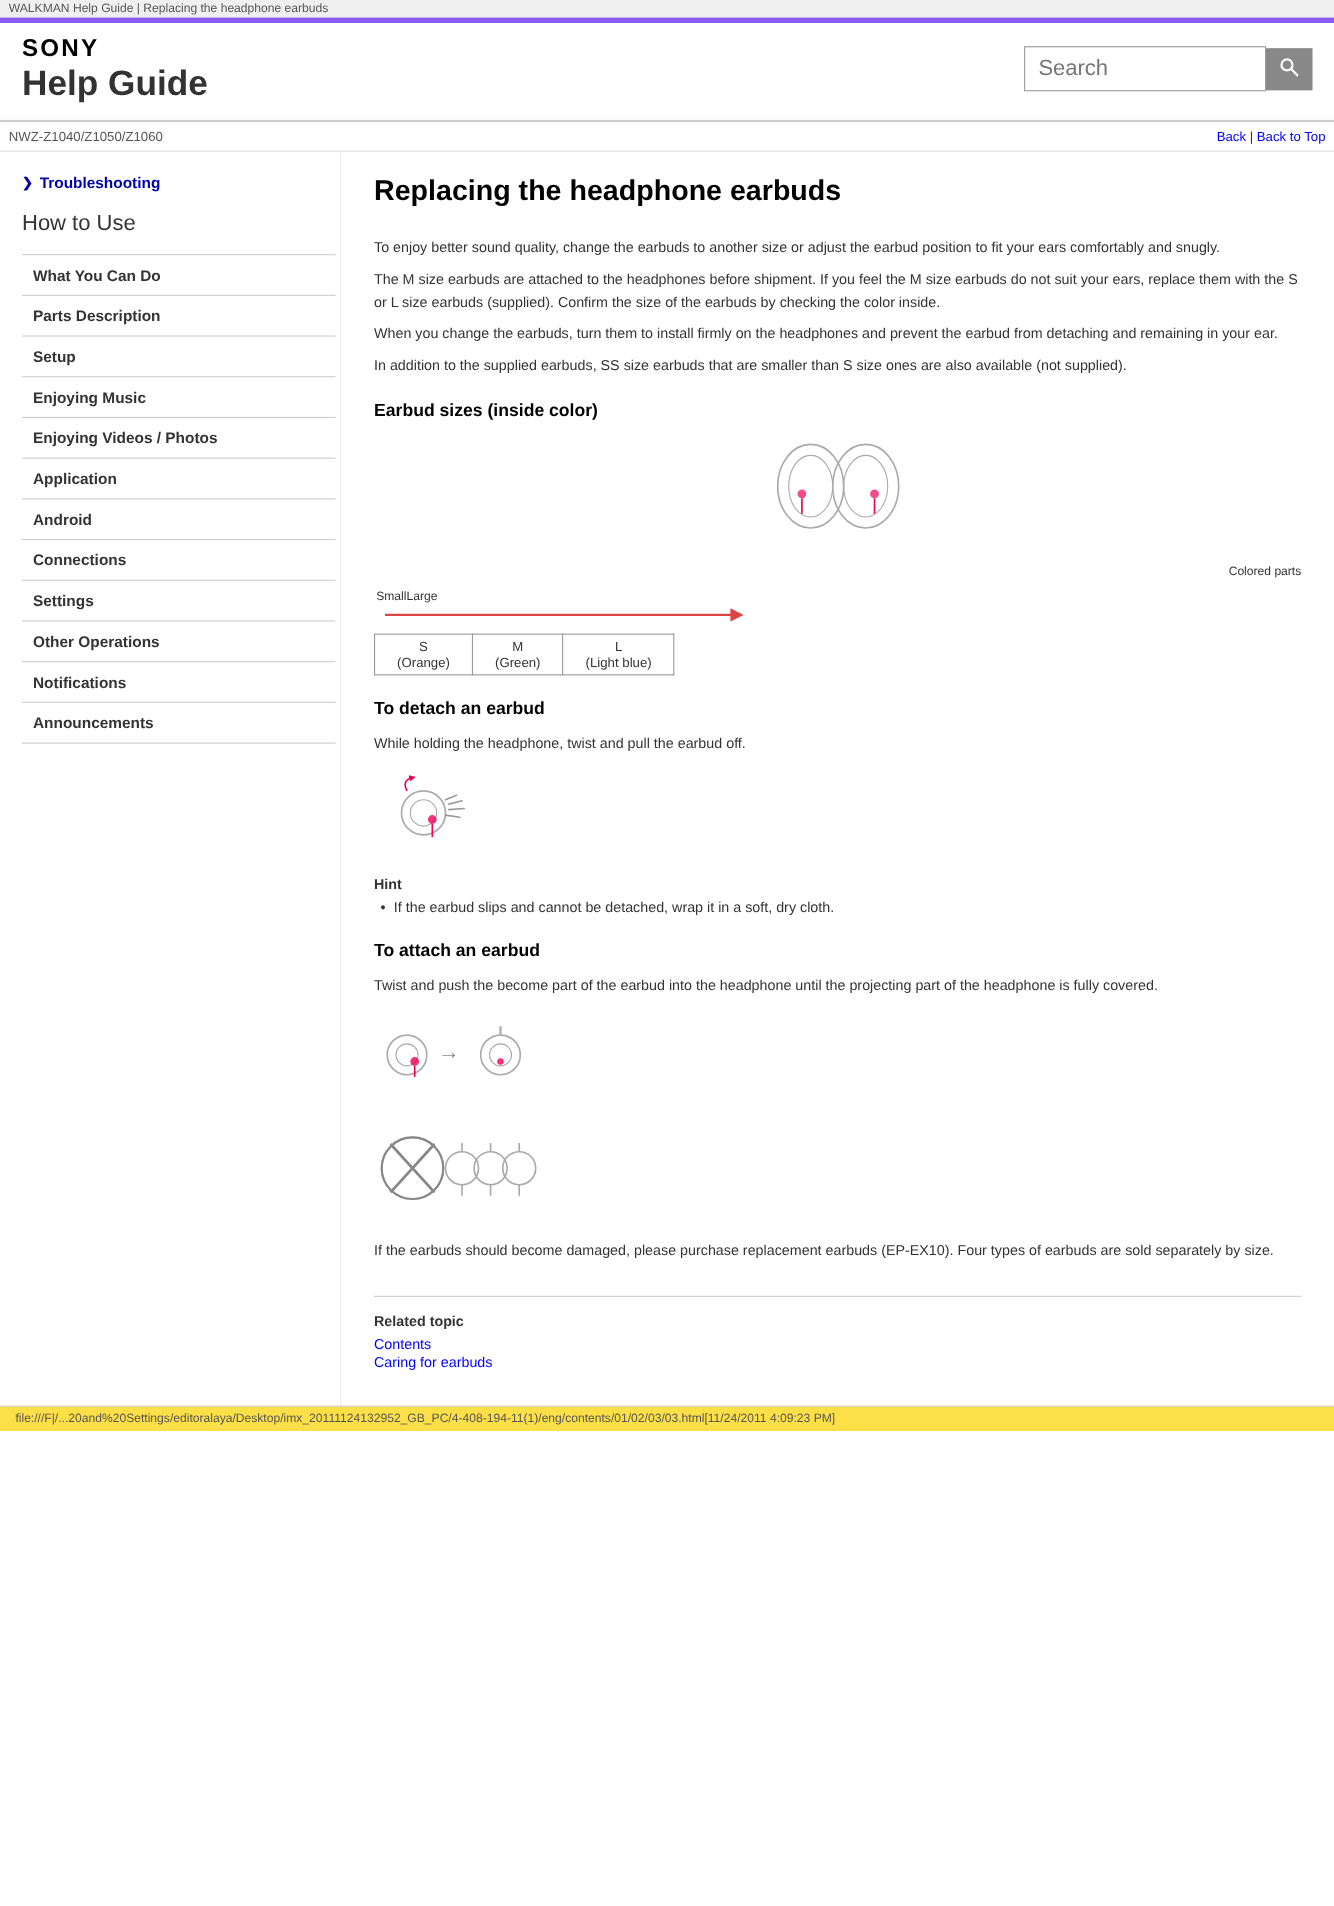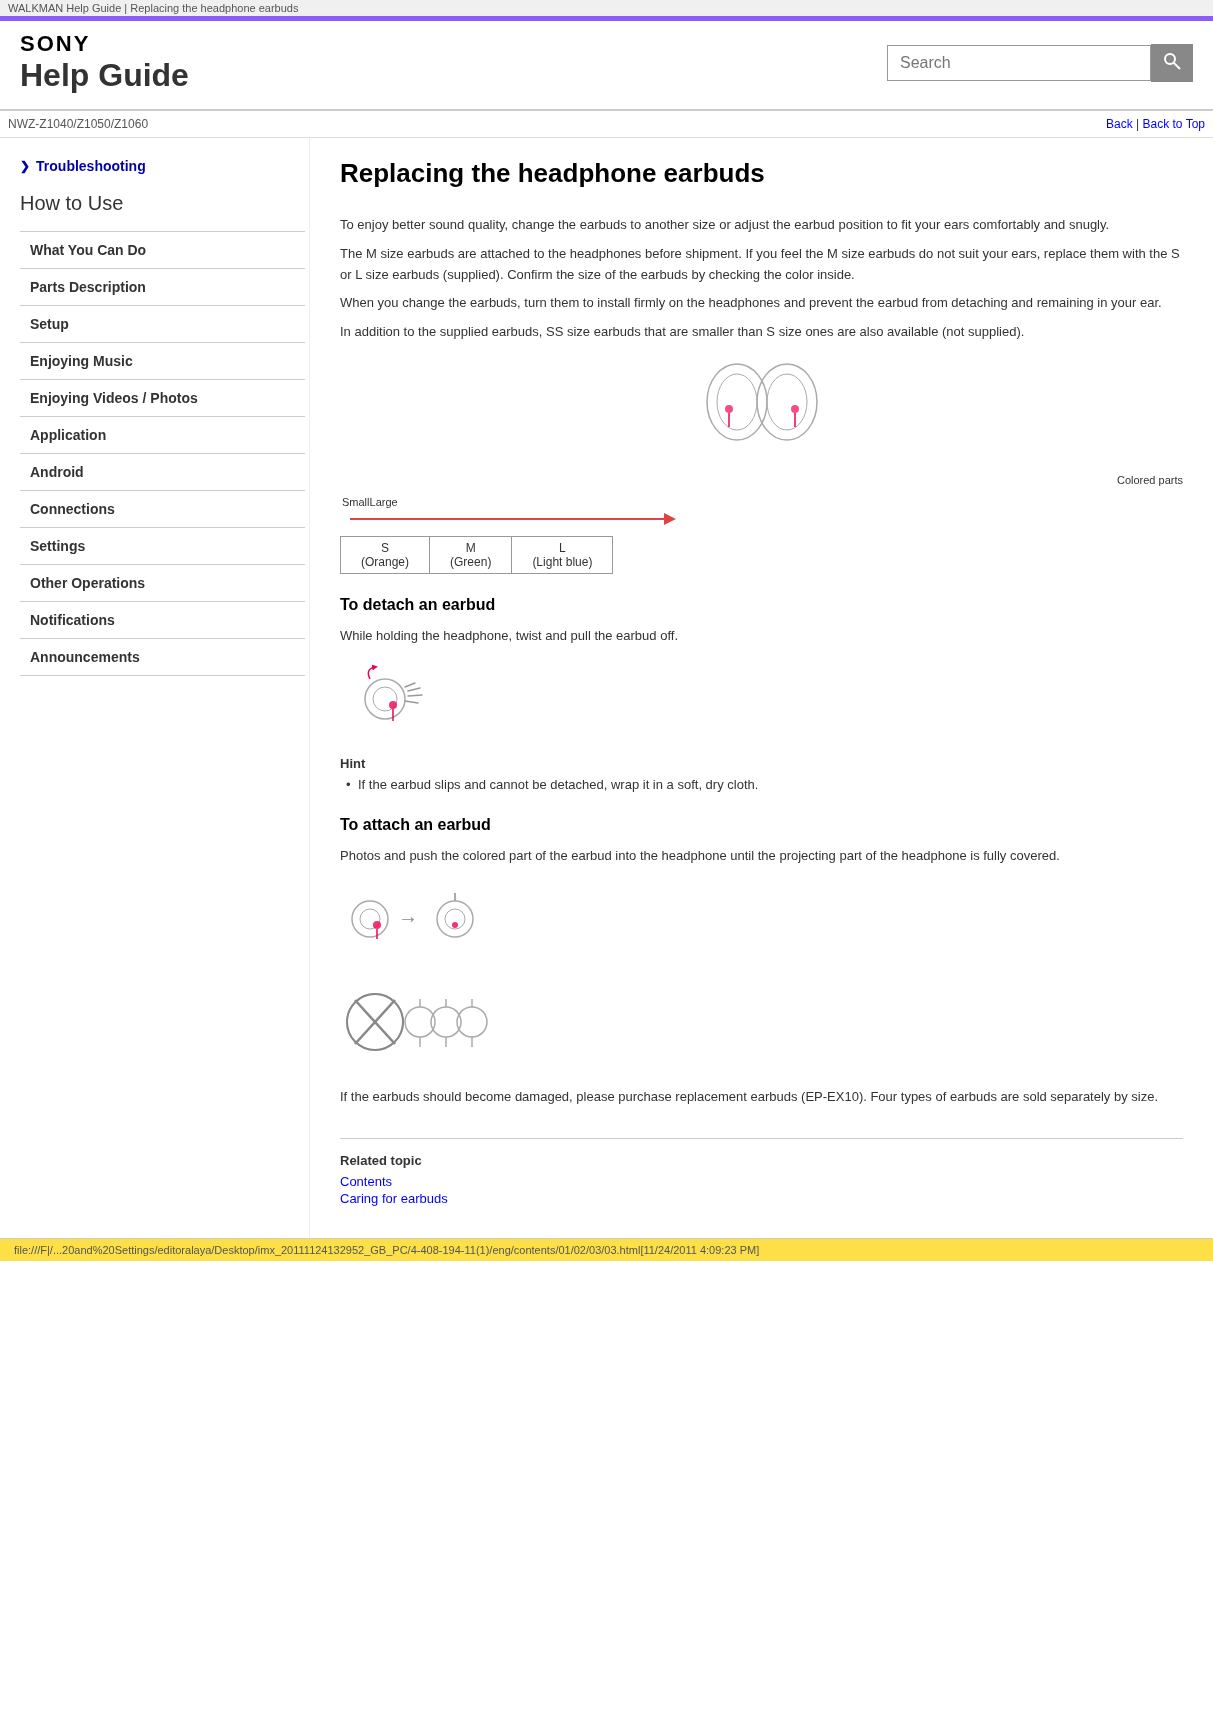--- a/index.html
+++ b/index.html
@@ -40,22 +40,22 @@
     }
 
     #search-area {
       display: flex;
       align-items: center;
     }
 
     #search-input {
       border: 1px solid #999;
       padding: 8px 12px;
-      font-size: 16px;
-      width: 264px;
+      font-size: 20px;
+      width: 220px;
       color: #999;
     }
 
     #search-button {
       background: #888;
       border: 1px solid #888;
       width: 42px;
       height: 38px;
       cursor: pointer;
     }
@@ -294,20 +294,21 @@
 
   <div id="content">
 
     <h1 id="page-heading">Replacing the headphone earbuds</h1>
 
     <p class="content-para">To enjoy better sound quality, change the earbuds to another size or adjust the earbud position to fit your ears comfortably and snugly.</p>
     <p class="content-para">The M size earbuds are attached to the headphones before shipment. If you feel the M size earbuds do not suit your ears, replace them with the S or L size earbuds (supplied). Confirm the size of the earbuds by checking the color inside.</p>
     <p class="content-para">When you change the earbuds, turn them to install firmly on the headphones and prevent the earbud from detaching and remaining in your ear.</p>
     <p class="content-para">In addition to the supplied earbuds, SS size earbuds that are smaller than S size ones are also available (not supplied).</p>
 
+    <h2 class="section-heading">Earbud sizes (inside color)</h2>
 
     <div class="earbuds-diagram-container">
       <div style="text-align:center;">
         <svg width="190" height="110" viewBox="0 0 190 110">
 
           <ellipse cx="70" cy="45" rx="30" ry="38" fill="none" stroke="#aaa" stroke-width="1.5"></ellipse>
           <ellipse cx="70" cy="45" rx="20" ry="28" fill="none" stroke="#aaa" stroke-width="1"></ellipse>
           <circle cx="62" cy="52" r="4" fill="#e05" opacity="0.7"></circle>
           <line x1="62" y1="56" x2="62" y2="70" stroke="#e05" stroke-width="1.5"></line>
 
@@ -379,21 +380,21 @@
         </defs>
       </svg>
     </div>
 
     <div class="hint-section">
       <div class="hint-label">Hint</div>
       <div class="hint-item">If the earbud slips and cannot be detached, wrap it in a soft, dry cloth.</div>
     </div>
 
     <h2 class="section-heading">To attach an earbud</h2>
-    <p class="content-para">Photos and push the colored part of the earbud into the headphone until the projecting part of the headphone is fully covered.</p>
+    <p class="content-para">Twist and push the become part of the earbud into the headphone until the projecting part of the headphone is fully covered.</p>
 
     <div style="margin: 12px 0;">
       <div style="margin-bottom: 10px;">
         <svg width="160" height="80" viewBox="0 0 160 80">
 
           <circle cx="30" cy="40" r="18" fill="none" stroke="#aaa" stroke-width="1.5"></circle>
           <circle cx="30" cy="40" r="10" fill="none" stroke="#aaa" stroke-width="1"></circle>
           <circle cx="37" cy="46" r="4" fill="#e05" opacity="0.8"></circle>
           <line x1="37" y1="50" x2="37" y2="60" stroke="#e05" stroke-width="1.5"></line>
 

